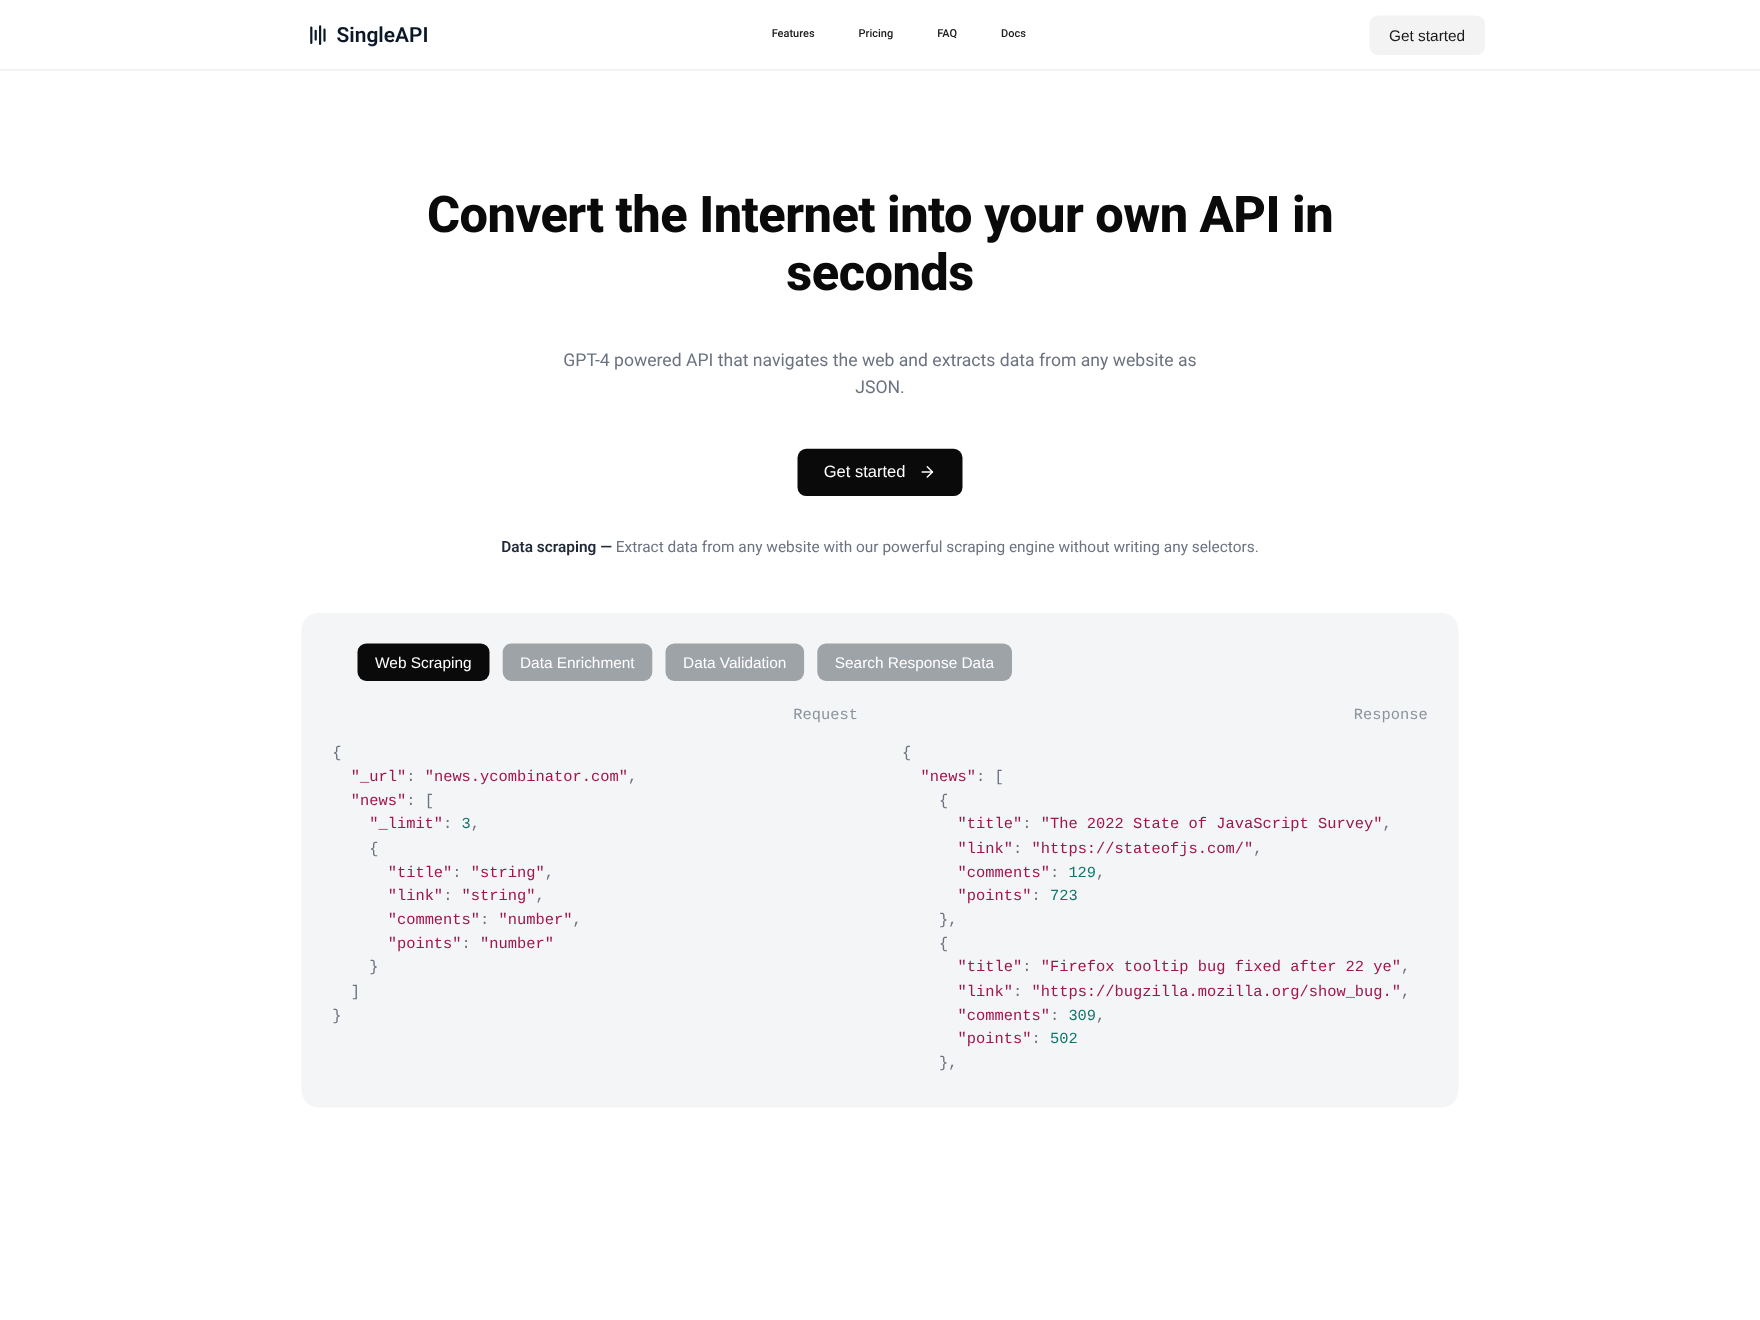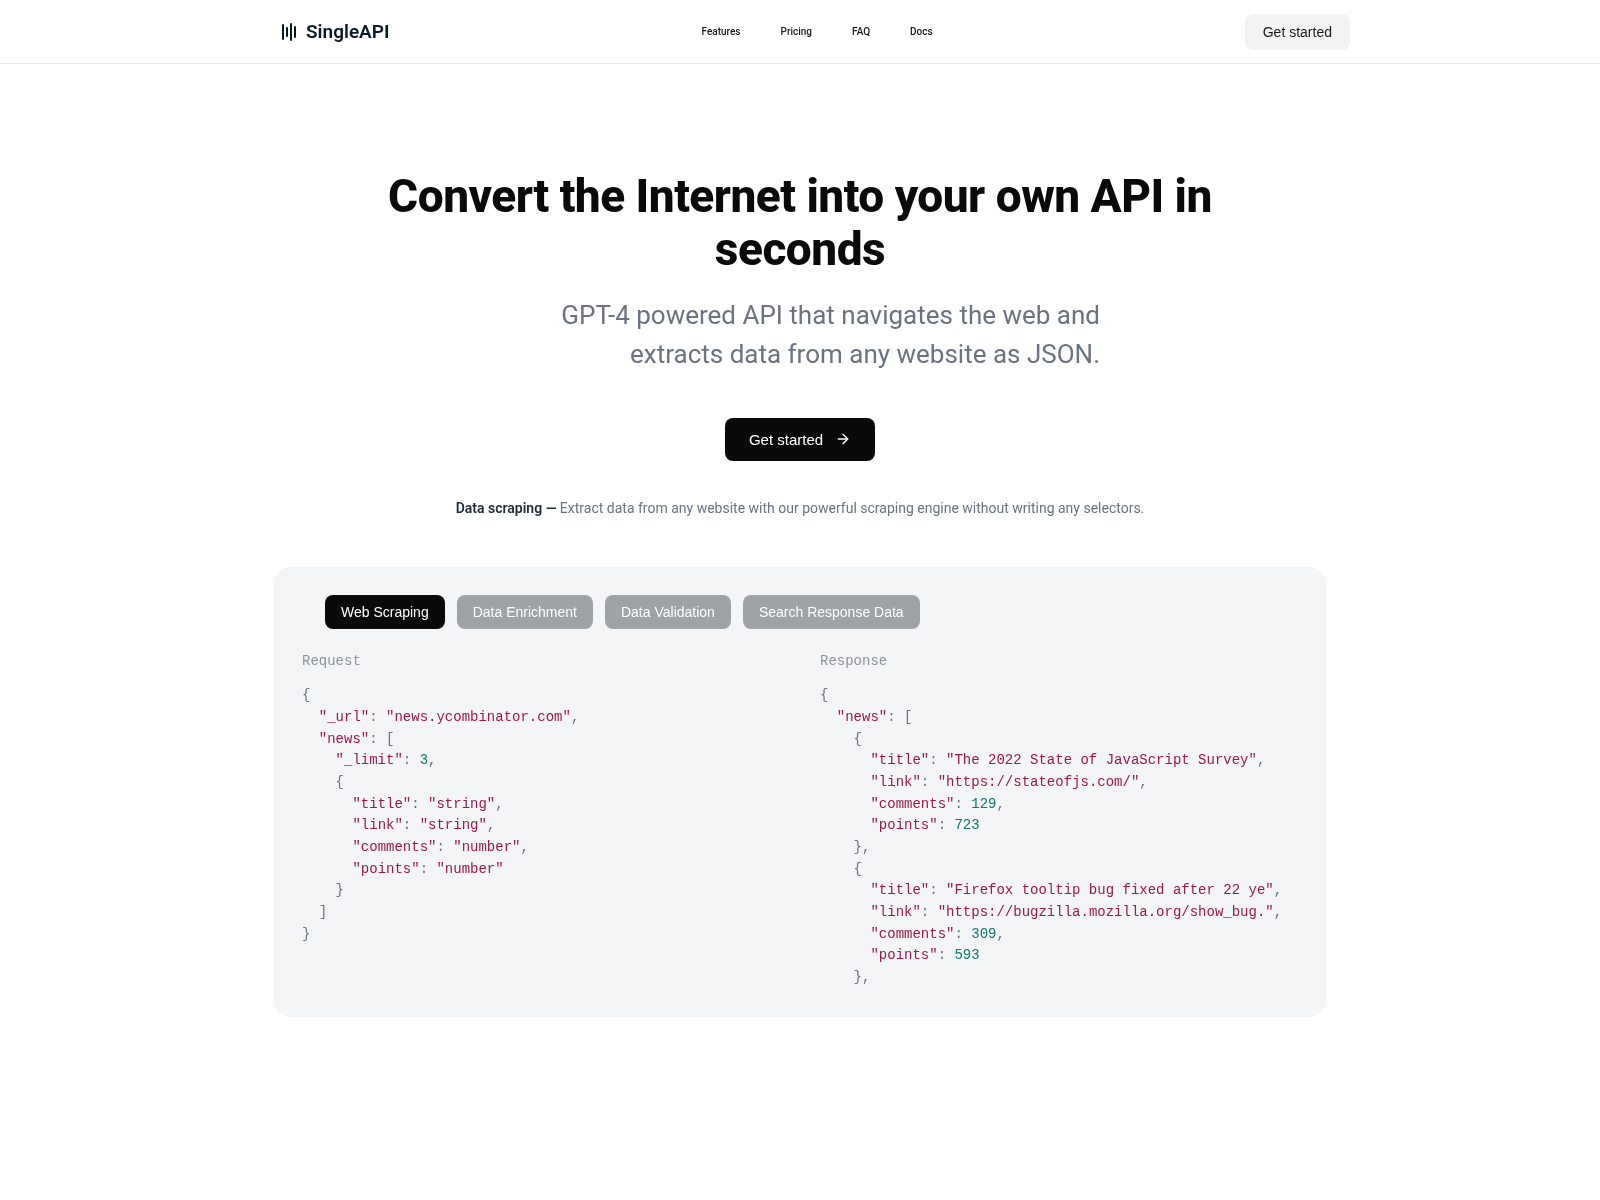--- a/index.html
+++ b/index.html
@@ -69,29 +69,28 @@
       margin: 0 auto;
       padding: 106px 24px 0;
       text-align: center;
     }
     .hero h1 {
       font-size: 46px;
       font-weight: 800;
       line-height: 1.15;
       letter-spacing: -0.5px;
       color: #0a0a0a;
-      margin-bottom: 20px;
+      margin-bottom: 40px;
     }
     .hero-sub {
-      font-size: 26px;
+      font-size: 16px;
       line-height: 1.5;
       color: #6b7280;
       max-width: 600px;
       margin: 0 auto 44px;
-      text-align: right;
     }
     .cta-btn {
       display: inline-flex;
       align-items: center;
       gap: 12px;
       background: #0a0a0a;
       color: #fff;
       border: none;
       border-radius: 8px;
       padding: 13px 24px;
@@ -157,20 +156,21 @@
     }
     .code-col {
       flex: 1;
       min-width: 0;
     }
     .code-label {
       font-family: "SFMono-Regular", Consolas, "Liberation Mono", Menlo, monospace;
       font-size: 14px;
       color: #8b949e;
       margin-bottom: 16px;
+      text-align: right;
     }
     pre {
       font-family: "SFMono-Regular", Consolas, "Liberation Mono", Menlo, monospace;
       font-size: 14px;
       line-height: 1.55;
       white-space: pre;
       overflow: hidden;
       color: #1f2937;
     }
     .k { color: #9d174d; }
@@ -252,18 +252,18 @@
     <span class="p">{</span>
       <span class="k">"title"</span><span class="p">: </span><span class="s">"The 2022 State of JavaScript Survey"</span><span class="p">,</span>
       <span class="k">"link"</span><span class="p">: </span><span class="s">"https://stateofjs.com/"</span><span class="p">,</span>
       <span class="k">"comments"</span><span class="p">: </span><span class="n">129</span><span class="p">,</span>
       <span class="k">"points"</span><span class="p">: </span><span class="n">723</span>
     <span class="p">},</span>
     <span class="p">{</span>
       <span class="k">"title"</span><span class="p">: </span><span class="s">"Firefox tooltip bug fixed after 22 ye"</span><span class="p">,</span>
       <span class="k">"link"</span><span class="p">: </span><span class="s">"https://bugzilla.mozilla.org/show_bug."</span><span class="p">,</span>
       <span class="k">"comments"</span><span class="p">: </span><span class="n">309</span><span class="p">,</span>
-      <span class="k">"points"</span><span class="p">: </span><span class="n">593</span>
+      <span class="k">"points"</span><span class="p">: </span><span class="n">502</span>
     <span class="p">},</span></pre>
       </div>
     </div>
   </div>
 </section>
 
 </body></html>

